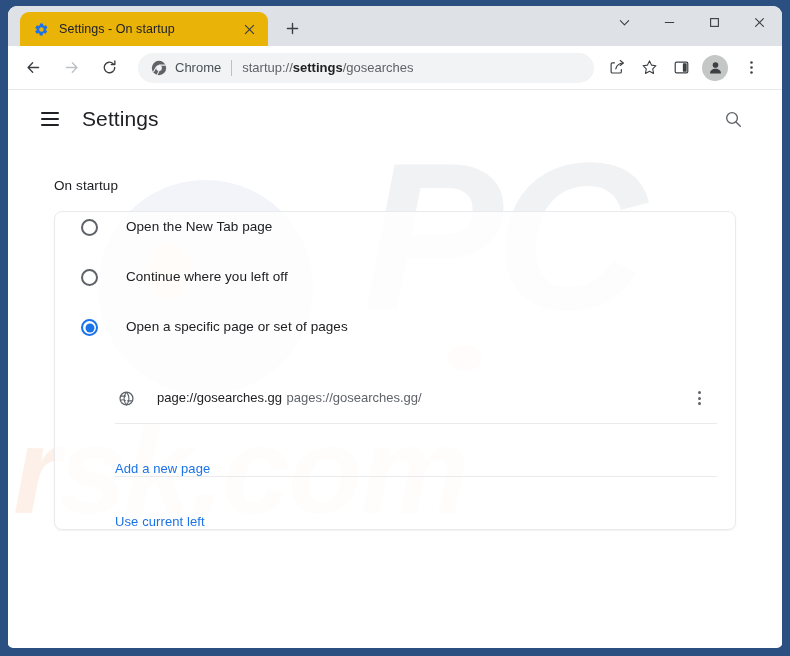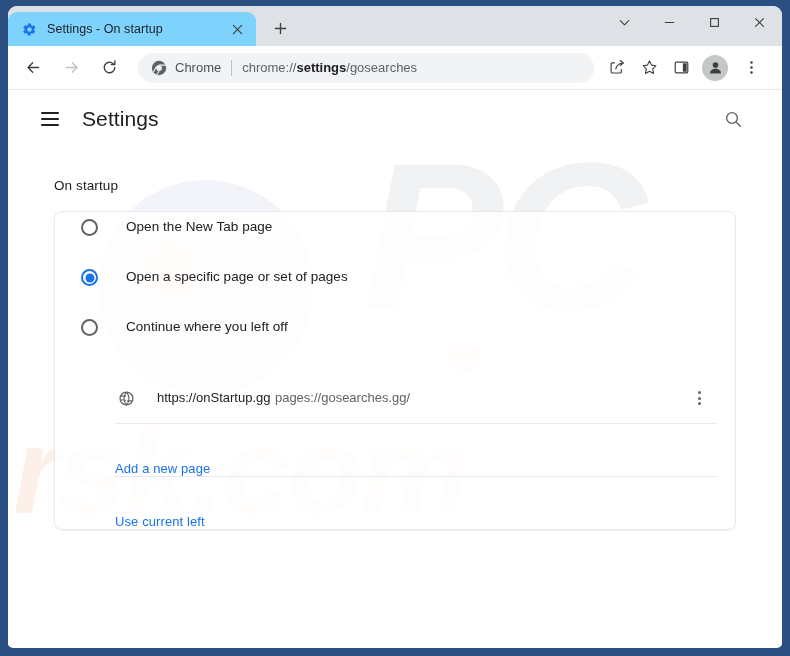--- a/index.html
+++ b/index.html
@@ -39,22 +39,22 @@
     align-items: flex-end;
     border-radius: 8px 8px 0 0;
   }
 
   .tab {
     position: relative;
     display: flex;
     align-items: center;
     height: 34px;
     width: 248px;
-    margin-left: 0;
-    background: #7dd3fc;
+    margin-left: 12px;
+    background: #eab308;
     border-radius: 9px 9px 0 0;
     padding: 0 8px 0 13px;
   }
 
   .tab-favicon {
     width: 16px; height: 16px;
     flex: 0 0 16px;
     display: flex; align-items: center; justify-content: center;
   }
 
@@ -486,21 +486,21 @@
           <svg width="16" height="16" viewBox="0 0 20 20">
             <circle cx="10" cy="10" r="9" fill="#5f6368"></circle>
             <circle cx="10" cy="10" r="3.6" fill="#f1f3f4"></circle>
             <path d="M10 6.4h8.2" stroke="#f1f3f4" stroke-width="1.3"></path>
             <path d="M6.9 8.2L3 14.9" stroke="#f1f3f4" stroke-width="1.3"></path>
             <path d="M10 13.6l-2.2 4.9" stroke="#f1f3f4" stroke-width="1.3"></path>
           </svg>
         </span>
         <span class="omni-chip">Chrome</span>
         <span class="omni-sep"></span>
-        <span class="omni-url"><span>chrome://</span><span class="strong">settings</span><span>/gosearches</span></span>
+        <span class="omni-url"><span>startup://</span><span class="strong">settings</span><span>/gosearches</span></span>
       </div>
 
       <div class="tb-icon">
         <svg width="17" height="17" viewBox="0 0 20 20">
           <path fill="none" stroke="#3c4043" stroke-width="1.4" stroke-linecap="round" stroke-linejoin="round" d="M6.5 4.5H4a1.5 1.5 0 0 0-1.5 1.5v9A1.5 1.5 0 0 0 4 16.5h9a1.5 1.5 0 0 0 1.5-1.5v-2.5"></path>
           <path fill="none" stroke="#3c4043" stroke-width="1.4" stroke-linecap="round" stroke-linejoin="round" d="M8 11.5c1.5-5 4.8-6.6 8.5-6.8"></path>
           <path fill="none" stroke="#3c4043" stroke-width="1.4" stroke-linecap="round" stroke-linejoin="round" d="M13.2 1.8l3.6 2.9-3.6 2.9"></path>
         </svg>
       </div>
 
@@ -564,40 +564,40 @@
         <div class="section-title">On startup</div>
 
         <div class="card">
 
           <div class="radio-row first">
             <span class="radio"></span>
             <span class="radio-label">Open the New Tab page</span>
           </div>
 
           <div class="radio-row">
+            <span class="radio"></span>
+            <span class="radio-label">Continue where you left off</span>
+          </div>
+
+          <div class="radio-row">
             <span class="radio selected"></span>
             <span class="radio-label">Open a specific page or set of pages</span>
-          </div>
-
-          <div class="radio-row">
-            <span class="radio"></span>
-            <span class="radio-label">Continue where you left off</span>
           </div>
 
           <div class="page-entry">
             <span class="globe-icon">
               <svg width="17" height="17" viewBox="0 0 20 20">
                 <circle cx="10" cy="10" r="7.6" fill="none" stroke="#5f6368" stroke-width="1.5"></circle>
                 <path d="M10 2.4a11.5 11.5 0 0 1 0 15.2a11.5 11.5 0 0 1 0-15.2" fill="none" stroke="#5f6368" stroke-width="1.3"></path>
                 <path d="M2.8 7.2h6.4M10.8 12.8h6.4" stroke="#5f6368" stroke-width="1.3"></path>
                 <path d="M3.2 12.2c2.6-2 4.2-.2 6 .6" fill="none" stroke="#5f6368" stroke-width="1.3"></path>
               </svg>
             </span>
             <span class="entry-text">
-              <span class="entry-title">https://onStartup.gg</span>
+              <span class="entry-title">page://gosearches.gg</span>
               <span class="entry-sub">pages://gosearches.gg/</span>
             </span>
             <span class="kebab">
               <i></i>
                 <i></i>
                 <i></i>
             </span>
           </div>
 
           <div class="divider"></div>

